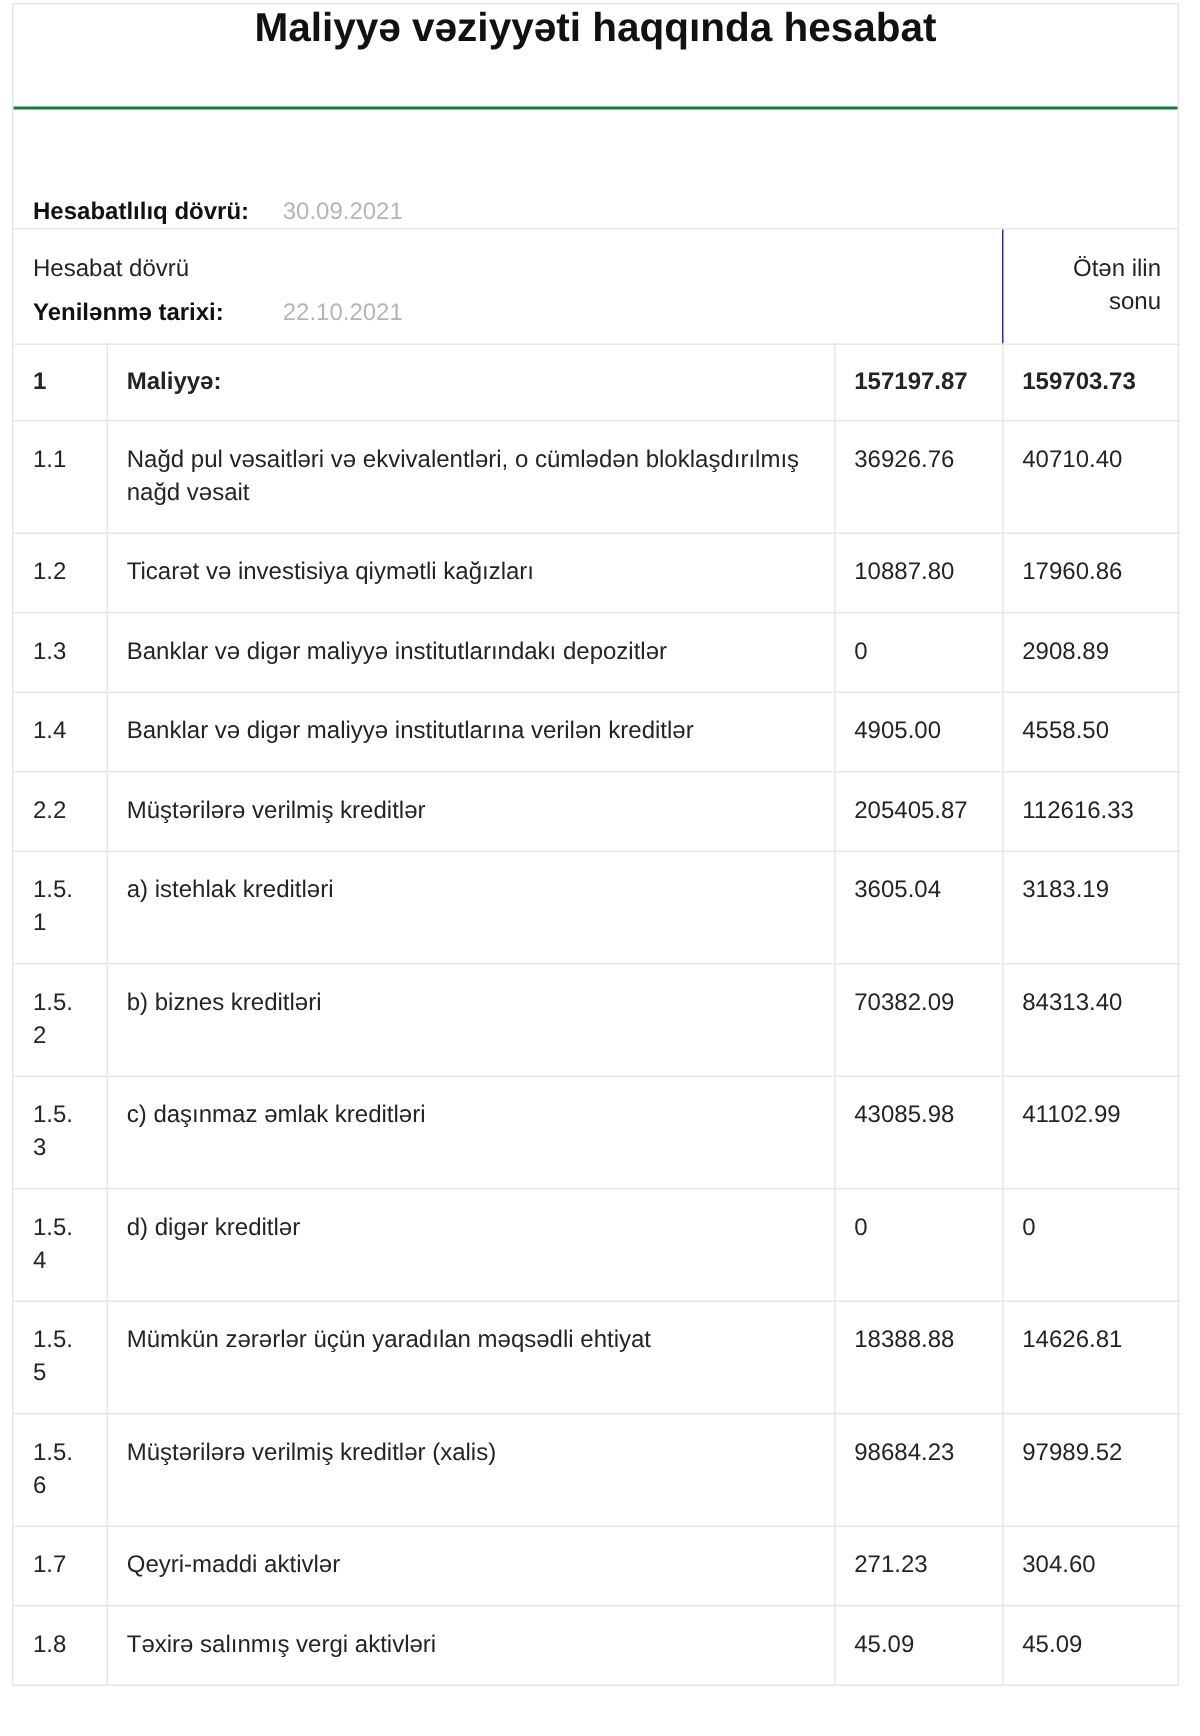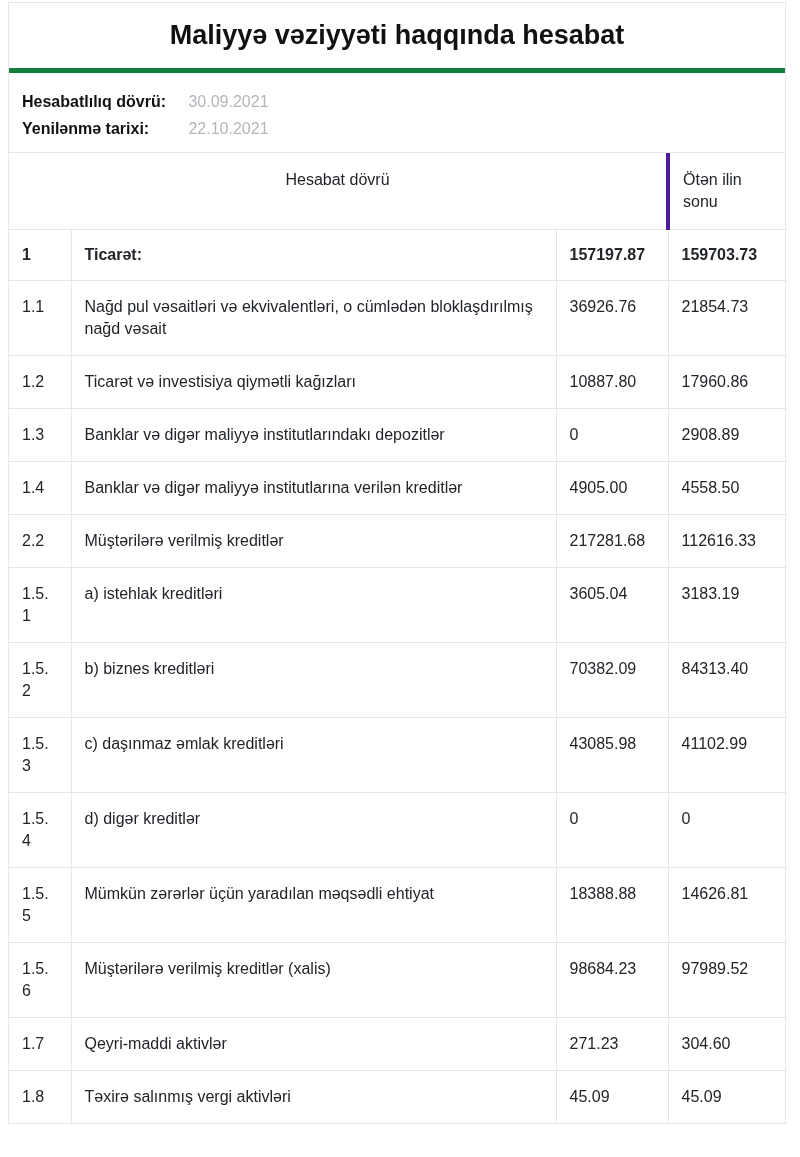--- a/index.html
+++ b/index.html
@@ -16,38 +16,38 @@
     width: 778px;
     border-left: 1px solid #e7e7e7;
     border-right: 1px solid #e7e7e7;
     border-top: 1px solid #e7e7e7;
     background: #ffffff;
   }
   
   .title-section {
     height: 70px;
     display: flex;
-    align-items: center;
+    align-items: flex-start;
     justify-content: center;
-    border-bottom: 5px solid #15803d;
+    border-bottom: 2px solid #15803d;
   }
   .title-section h1 {
     font-size: 27px;
     font-weight: 700;
     letter-spacing: 0;
     color: #111111;
   }
   
   .info-section {
     height: 80px;
     padding: 15px 13px 0 13px;
     border-bottom: 1px solid #e7e7e7;
     font-size: 16px;
   }
-  .info-line { line-height: 27px; }
+  .info-line { line-height: 27px; margin-top: 40px; }
   .info-label {
     display: inline-block;
     min-width: 162px;
     font-weight: 700;
     color: #111111;
   }
   .info-value { color: #b2b6ba; }
   
   table.balance {
     width: 100%;
@@ -65,24 +65,24 @@
     line-height: 22px;
     border-bottom: 1px solid #e7e7e7;
     word-wrap: break-word;
   }
   
   tr.head-row td {
     height: 76px;
     padding-top: 16px;
     font-weight: 400;
   }
-  td.th-current { text-align: center; }
+  td.th-current { text-align: left; }
   td.th-previous {
-    text-align: left;
-    border-left: 4px solid #4c1d95;
+    text-align: right;
+    border-left: 1px solid #4c1d95;
   }
   
   tbody td + td, tfoot td + td { border-left: 1px solid #e7e7e7; }
   td.cell-no   { }
   td.cell-val  { }
   tr.row-total td { font-weight: 700; padding-top: 14px; padding-bottom: 14px; }
 </style>
 </head>
 <body>
 
@@ -112,29 +112,29 @@
     </colgroup>
     <thead>
       <tr class="head-row">
         <td class="th-current" colspan="3">Hesabat dövrü</td>
         <td class="th-previous">Ötən ilin sonu</td>
       </tr>
     </thead>
     <tbody>
         <tr class="row-total">
     <td class="cell-no">1</td>
-    <td class="cell-desc">Ticarət:</td>
+    <td class="cell-desc">Maliyyə:</td>
     <td class="cell-val">157197.87</td>
     <td class="cell-val">159703.73</td>
   </tr>
         <tr>
     <td class="cell-no">1.1</td>
     <td class="cell-desc">Nağd pul vəsaitləri və ekvivalentləri, o cümlədən bloklaşdırılmış nağd vəsait</td>
     <td class="cell-val">36926.76</td>
-    <td class="cell-val">21854.73</td>
+    <td class="cell-val">40710.40</td>
   </tr>
         <tr>
     <td class="cell-no">1.2</td>
     <td class="cell-desc">Ticarət və investisiya qiymətli kağızları</td>
     <td class="cell-val">10887.80</td>
     <td class="cell-val">17960.86</td>
   </tr>
         <tr>
     <td class="cell-no">1.3</td>
     <td class="cell-desc">Banklar və digər maliyyə institutlarındakı depozitlər</td>
@@ -143,21 +143,21 @@
   </tr>
         <tr>
     <td class="cell-no">1.4</td>
     <td class="cell-desc">Banklar və digər maliyyə institutlarına verilən kreditlər</td>
     <td class="cell-val">4905.00</td>
     <td class="cell-val">4558.50</td>
   </tr>
         <tr>
     <td class="cell-no">2.2</td>
     <td class="cell-desc">Müştərilərə verilmiş kreditlər</td>
-    <td class="cell-val">217281.68</td>
+    <td class="cell-val">205405.87</td>
     <td class="cell-val">112616.33</td>
   </tr>
         <tr>
     <td class="cell-no">1.5.1</td>
     <td class="cell-desc">a) istehlak kreditləri</td>
     <td class="cell-val">3605.04</td>
     <td class="cell-val">3183.19</td>
   </tr>
         <tr>
     <td class="cell-no">1.5.2</td>

